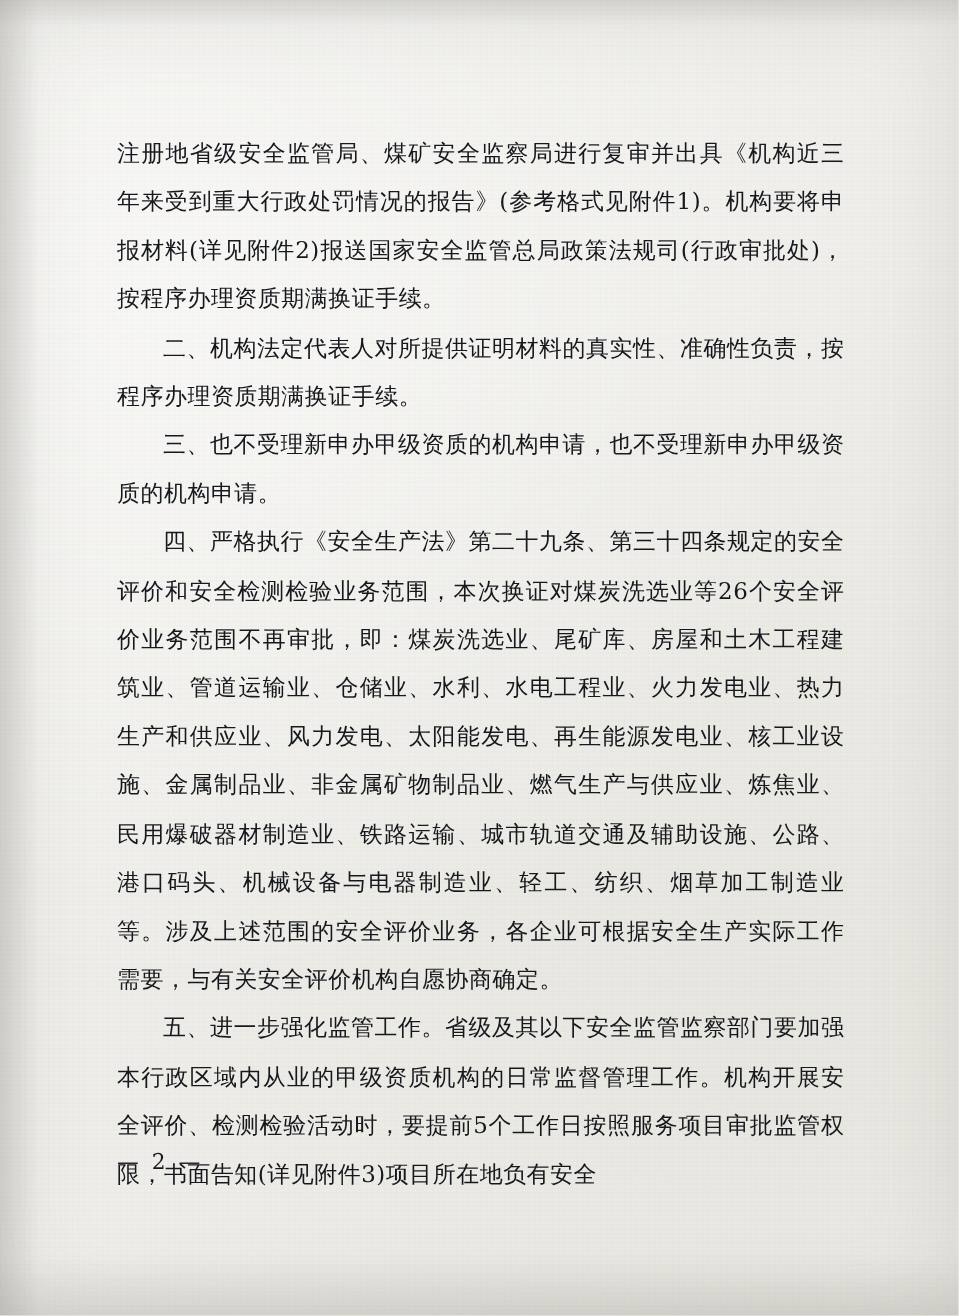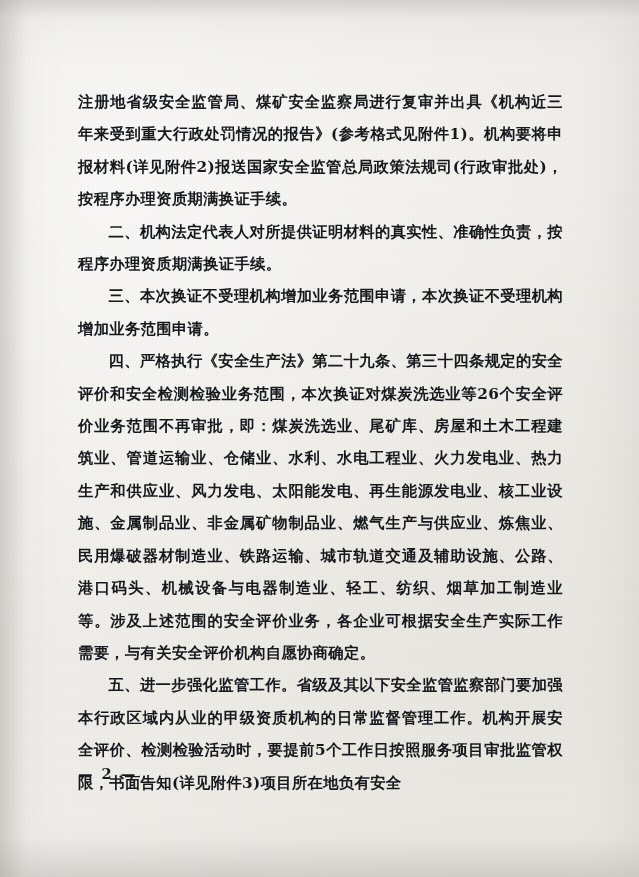--- a/index.html
+++ b/index.html
@@ -15,21 +15,20 @@
   }
   .page {
     position: relative;
     width: 639px;
     height: 877px;
     background: #efeeea;
     background-image:
       radial-gradient(circle at 18% 22%, rgba(255,255,255,0.55) 0%, rgba(255,255,255,0) 55%),
       radial-gradient(circle at 82% 78%, rgba(228,226,219,0.7) 0%, rgba(255,255,255,0) 60%);
     box-sizing: border-box;
-    font-weight: bold;
   }
   .paper-texture {
     position: absolute;
     inset: 0;
     pointer-events: none;
     background:
       repeating-linear-gradient(0deg, rgba(0,0,0,0.012) 0px, rgba(0,0,0,0.012) 1px, rgba(255,255,255,0) 1px, rgba(255,255,255,0) 3px),
       repeating-linear-gradient(90deg, rgba(0,0,0,0.010) 0px, rgba(0,0,0,0.010) 1px, rgba(255,255,255,0) 1px, rgba(255,255,255,0) 4px);
     opacity: 0.85;
   }
@@ -99,21 +98,21 @@
 <div class="page">
 
   <div class="paper-texture"></div>
   <div class="edge-shade-left"></div>
   <div class="edge-shade-top"></div>
   <div class="edge-shade-bottom"></div>
 
   <div class="content">
     <p class="para">注册地省级安全监管局、煤矿安全监察局进行复审并出具《机构近三年来受到重大行政处罚情况的报告》(参考格式见附件1)。机构要将申报材料(详见附件2)报送国家安全监管总局政策法规司(行政审批处)，按程序办理资质期满换证手续。</p>
     <p class="para indent">二、机构法定代表人对所提供证明材料的真实性、准确性负责，按程序办理资质期满换证手续。</p>
-    <p class="para indent">三、本次换证不受理机构增加业务范围申请，本次换证不受理机构增加业务范围申请。</p>
+    <p class="para indent">三、也不受理新申办甲级资质的机构申请，也不受理新申办甲级资质的机构申请。</p>
     <p class="para indent">四、严格执行《安全生产法》第二十九条、第三十四条规定的安全评价和安全检测检验业务范围，本次换证对煤炭洗选业等26个安全评价业务范围不再审批，即：煤炭洗选业、尾矿库、房屋和土木工程建筑业、管道运输业、仓储业、水利、水电工程业、火力发电业、热力生产和供应业、风力发电、太阳能发电、再生能源发电业、核工业设施、金属制品业、非金属矿物制品业、燃气生产与供应业、炼焦业、民用爆破器材制造业、铁路运输、城市轨道交通及辅助设施、公路、港口码头、机械设备与电器制造业、轻工、纺织、烟草加工制造业等。涉及上述范围的安全评价业务，各企业可根据安全生产实际工作需要，与有关安全评价机构自愿协商确定。</p>
     <p class="para indent">五、进一步强化监管工作。省级及其以下安全监管监察部门要加强本行政区域内从业的甲级资质机构的日常监督管理工作。机构开展安全评价、检测检验活动时，要提前5个工作日按照服务项目审批监管权限，书面告知(详见附件3)项目所在地负有安全</p>
   </div>
 
   <div class="footer">
     <span class="page-number">— 2 —</span>
   </div>
 
   <div class="scan-vignette"></div>
 </div>

